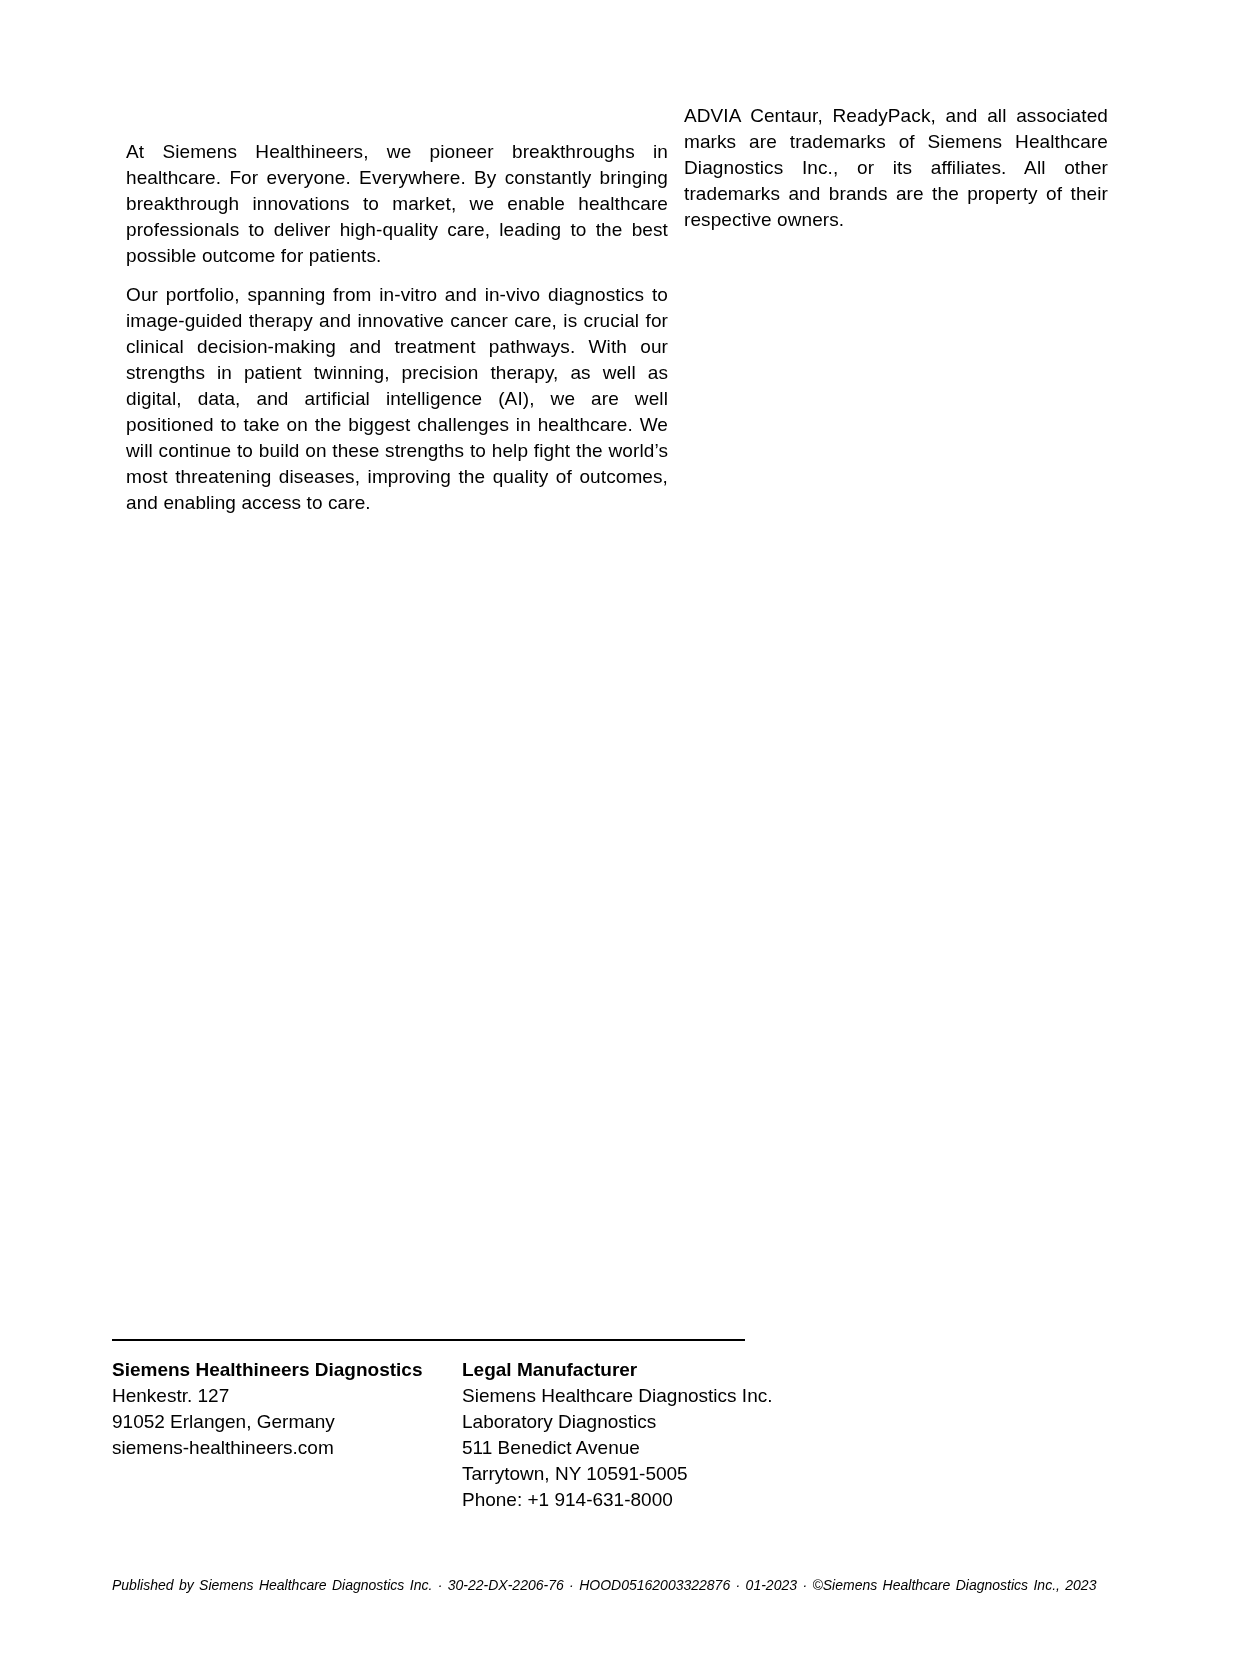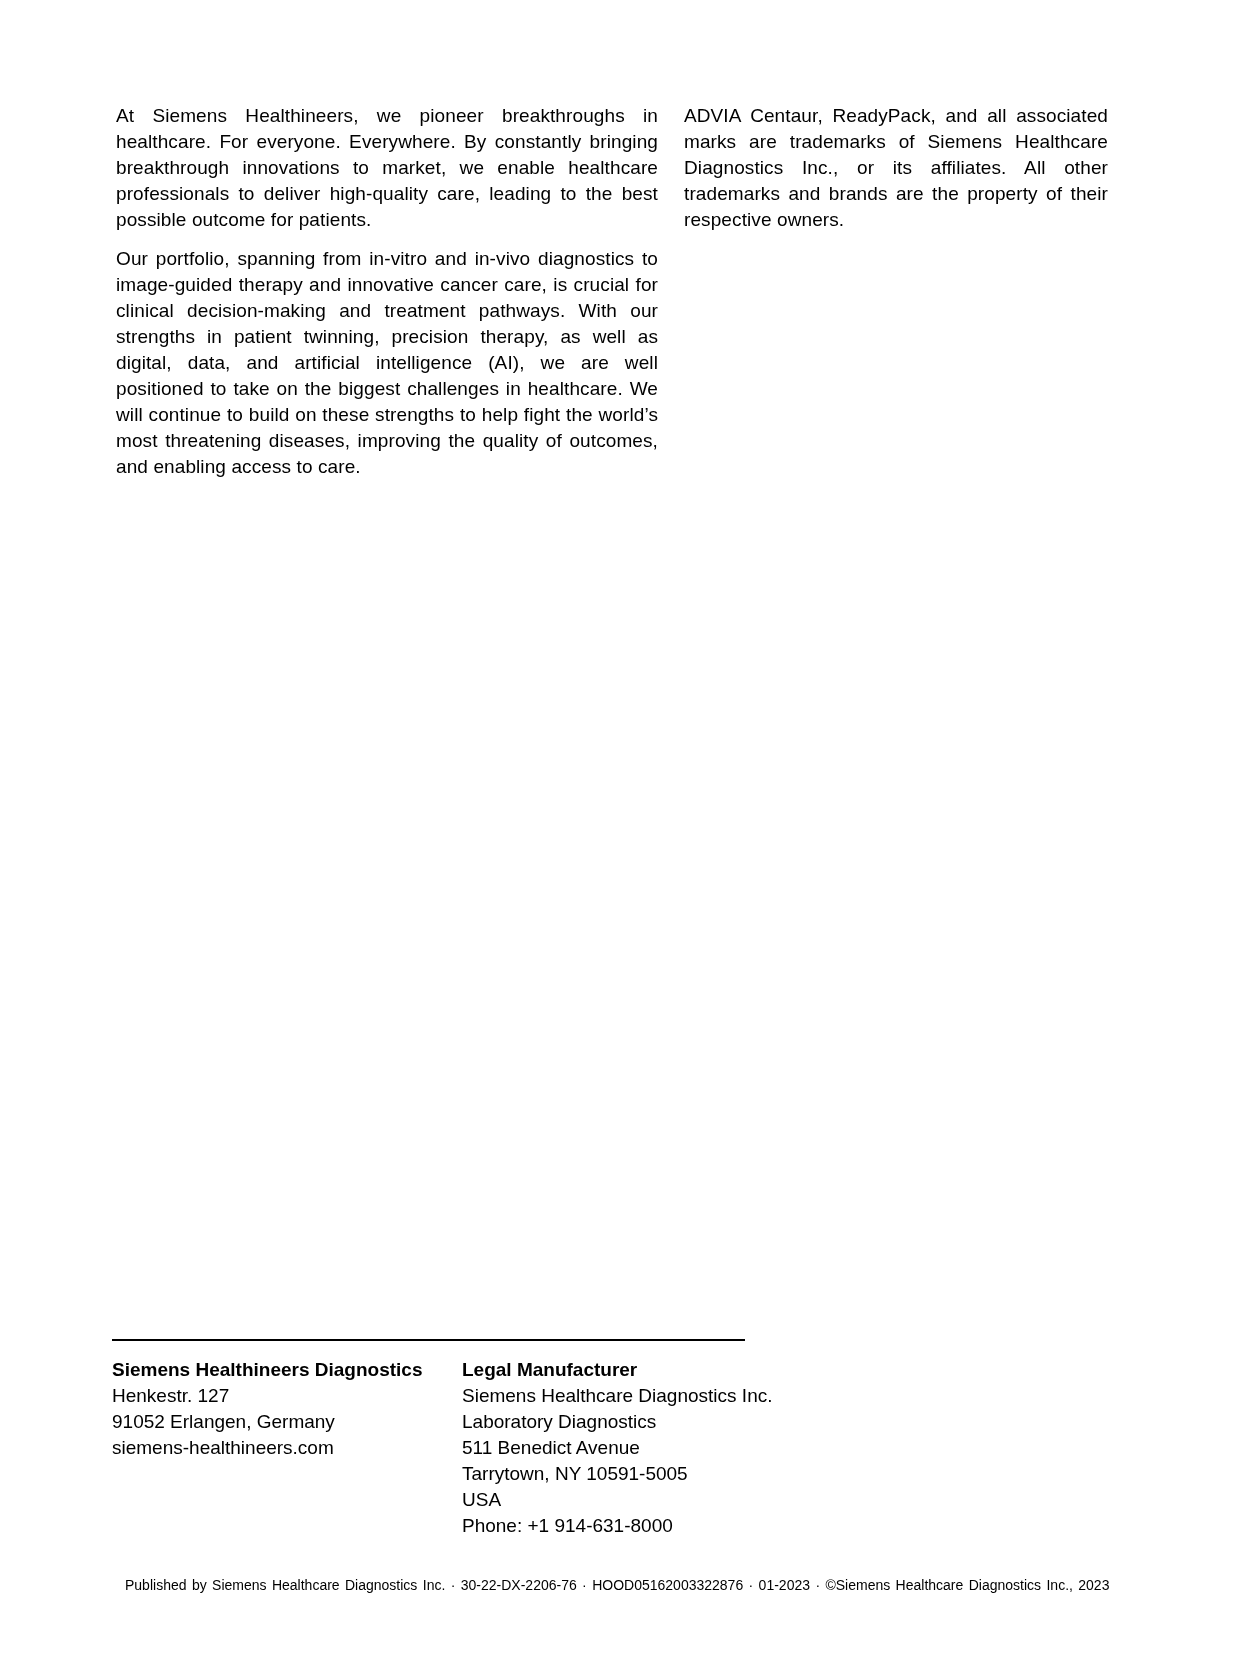--- a/index.html
+++ b/index.html
@@ -15,22 +15,23 @@
     background: #ffffff;
     color: #000000;
     font-family: "Liberation Sans", sans-serif;
     overflow: hidden;
   }
   .col {
     position: absolute;
     top: 103px;
   }
   .col-left {
-    left: 116px;
+    left: 126px;
     width: 542px;
+    margin-top: 36px;
   }
   .col-right {
     left: 684px;
     width: 424px;
   }
   .col p {
     margin: 0 0 13px 0;
     font-size: 19px;
     line-height: 26px;
     text-align: justify;
@@ -62,24 +63,24 @@
   }
   .footer-title {
     font-weight: bold;
   }
   .published-line {
     position: absolute;
     left: 112px;
     top: 1576px;
     width: 1030px;
     font-size: 14px;
+    font-style: italic;
     line-height: 18px;
     white-space: nowrap;
     word-spacing: 1.5px;
-    margin-left: 13px;
   }
 </style>
 </head>
 <body>
 
 <div class="page">
 
   <section class="col col-left">
     <p>At Siemens Healthineers, we pioneer breakthroughs in healthcare. For everyone. Everywhere. By constantly bringing breakthrough innovations to market, we enable healthcare professionals to deliver high-quality care, leading to the best possible outcome for patients.</p>
     <p>Our portfolio, spanning from in-vitro and in-vivo diagnostics to image-guided therapy and innovative cancer care, is crucial for clinical decision-making and treatment pathways. With our strengths in patient twinning, precision therapy, as well as digital, data, and artificial intelligence (AI), we are well positioned to take on the biggest challenges in healthcare. We will continue to build on these strengths to help fight the world’s most threatening diseases, improving the quality of outcomes, and enabling access to care.</p>
@@ -97,19 +98,18 @@
     <div class="footer-line">91052 Erlangen, Germany</div>
     <div class="footer-line">siemens-healthineers.com</div>
   </div>
 
   <div class="footer-col footer-legal">
     <div class="footer-title">Legal Manufacturer</div>
     <div class="footer-line">Siemens Healthcare Diagnostics Inc.</div>
     <div class="footer-line">Laboratory Diagnostics</div>
     <div class="footer-line">511 Benedict Avenue</div>
     <div class="footer-line">Tarrytown, NY 10591-5005</div>
-    <div class="footer-line">USA</div>
     <div class="footer-line">Phone: +1 914-631-8000</div>
   </div>
 
   <div class="published-line">Published by Siemens Healthcare Diagnostics Inc. · 30-22-DX-2206-76 · HOOD05162003322876 · 01-2023 · ©Siemens Healthcare Diagnostics Inc., 2023</div>
 
 </div>
 
 </body></html>

